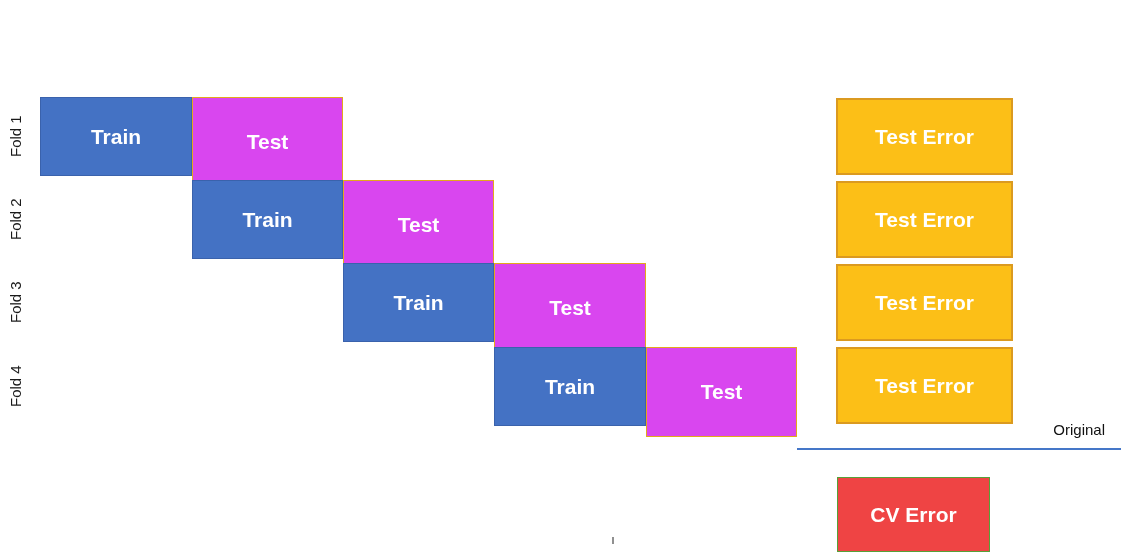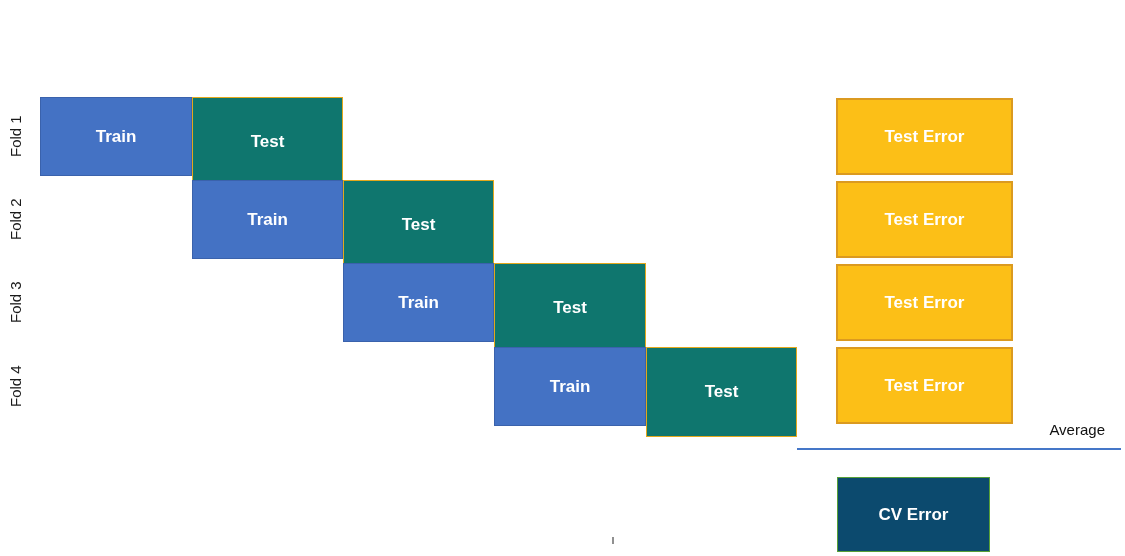--- a/index.html
+++ b/index.html
@@ -34,42 +34,42 @@
     letter-spacing: 0.2px;
   }
   
   .box {
     position: absolute;
     box-sizing: border-box;
     display: flex;
     align-items: center;
     justify-content: center;
     color: #ffffff;
-    font-size: 17px;
+    font-size: 21px;
     font-weight: 600;
   }
   .box.train {
     background: #4472c4;
     border: 1px solid #3a62ac;
     height: 79px;
   }
   .box.test {
-    background: #0f766e;
+    background: #d946ef;
     border: 1px solid #e3a81c;
     height: 90px;
   }
   .box.test-error {
     background: #fcbf17;
     border: 2px solid #db9a20;
     height: 77px;
     left: 836px;
     width: 177px;
   }
   .box.cv {
-    background: #0c4a6e;
+    background: #ef4444;
     border: 1px solid #57a038;
     left: 837px; top: 477px;
     width: 153px; height: 75px;
   }
   
   .fold-label {
     position: absolute;
     left: 2px;
     width: 26px;
     height: 79px;
@@ -147,21 +147,21 @@
   <div class="box train" style="left:494px; top:347px; width:152px">
     <span>Train</span>
   </div>
   <div class="box test" style="left:646px; top:347px; width:151px">
     <span>Test</span>
   </div>
   <div class="box test-error" style="top:347px">
     <span>Test Error</span>
   </div>
 
-  <div class="average-label">Average</div>
+  <div class="average-label">Original</div>
   <div class="avg-line"></div>
 
   <div class="box cv">
     <span>CV Error</span>
   </div>
 
   <div class="stray"></div>
 
 </div>
 

